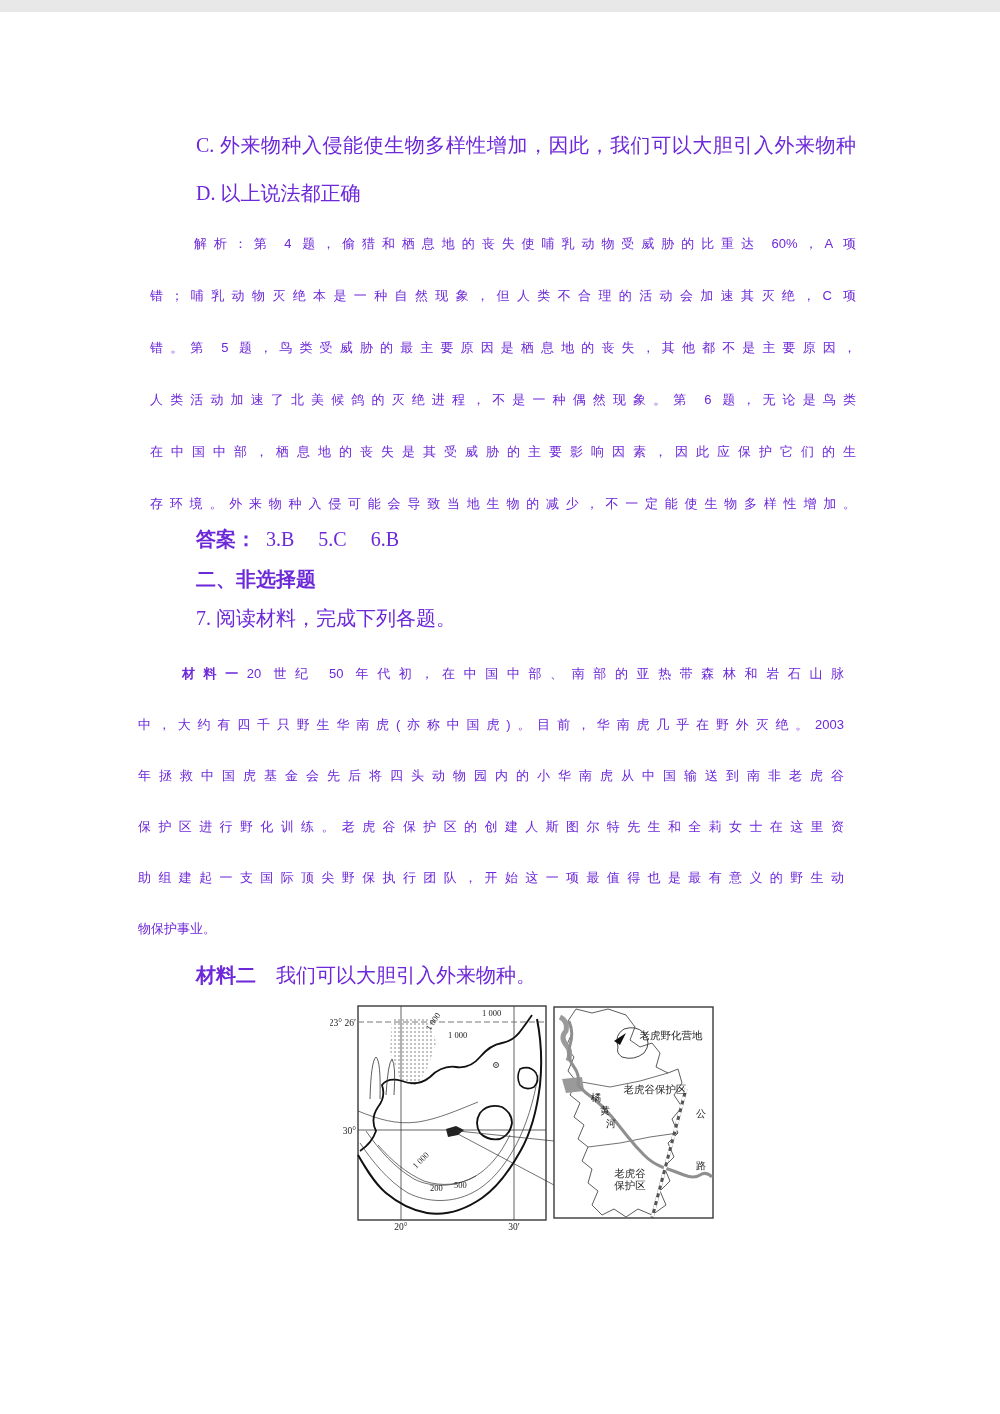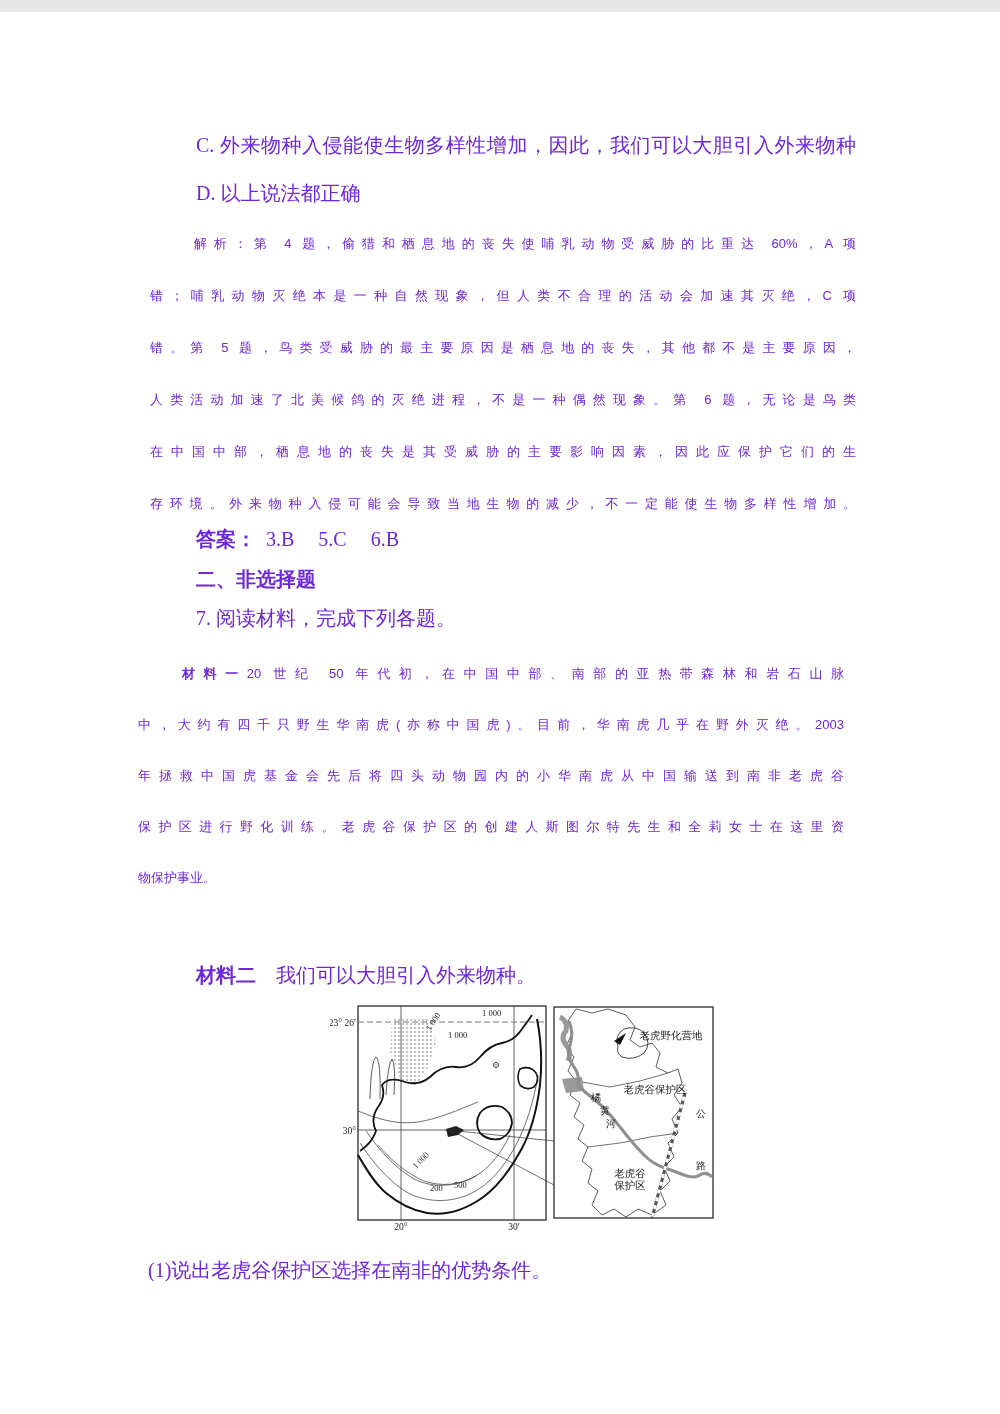--- a/index.html
+++ b/index.html
@@ -51,20 +51,21 @@
 
   <div class="line hei b" style="left:196px;top:552px">二、非选择题</div>
 
   <div class="line song" style="left:196px;top:591px">7. 阅读材料，完成下列各题。</div>
 
   <div class="block hei" style="left:138px;top:636px;width:706px">
     <div class="jline mline indent"><span class="b">材料一</span><span>20 世纪 50 年代初，在中国中部、南部的亚热带森林和岩石山脉</span></div>
     <div class="jline mline">中，大约有四千只野生华南虎(亦称中国虎)。目前，华南虎几乎在野外灭绝。2003</div>
     <div class="jline mline">年拯救中国虎基金会先后将四头动物园内的小华南虎从中国输送到南非老虎谷</div>
     <div class="jline mline">保护区进行野化训练。老虎谷保护区的创建人斯图尔特先生和全莉女士在这里资</div>
+    <div class="jline mline">助组建起一支国际顶尖野保执行团队，开始这一项最值得也是最有意义的野生动</div>
     <div class="jline mline noj">物保护事业。</div>
   </div>
 
   <div class="line" style="left:196px;top:948px">
     <span class="hei b">材料二</span><span class="hei" style="margin-left:20px">我们可以大胆引入外来物种。</span>
   </div>
 
   <div class="figure">
     <svg width="418" height="238" viewBox="0 0 418 238">
       <defs>
@@ -155,15 +156,14 @@
         <text class="maplabel" x="275" y="119" font-size="10" text-anchor="middle">黄</text>
         <text class="maplabel" x="281" y="132" font-size="10" text-anchor="middle">河</text>
         <text class="maplabel" x="371" y="122" font-size="10" text-anchor="middle">公</text>
         <text class="maplabel" x="371" y="174" font-size="10" text-anchor="middle">路</text>
         <text class="maplabel" x="300" y="182" font-size="10.5" text-anchor="middle">老虎谷</text>
         <text class="maplabel" x="300" y="194" font-size="10.5" text-anchor="middle">保护区</text>
       </g>
     </svg>
   </div>
 
-  <div class="line song" style="left:148px;top:1243px">(1)说出老虎谷保护区选择在南非的优势条件。</div>
 
 </div>
 
 </body></html>

